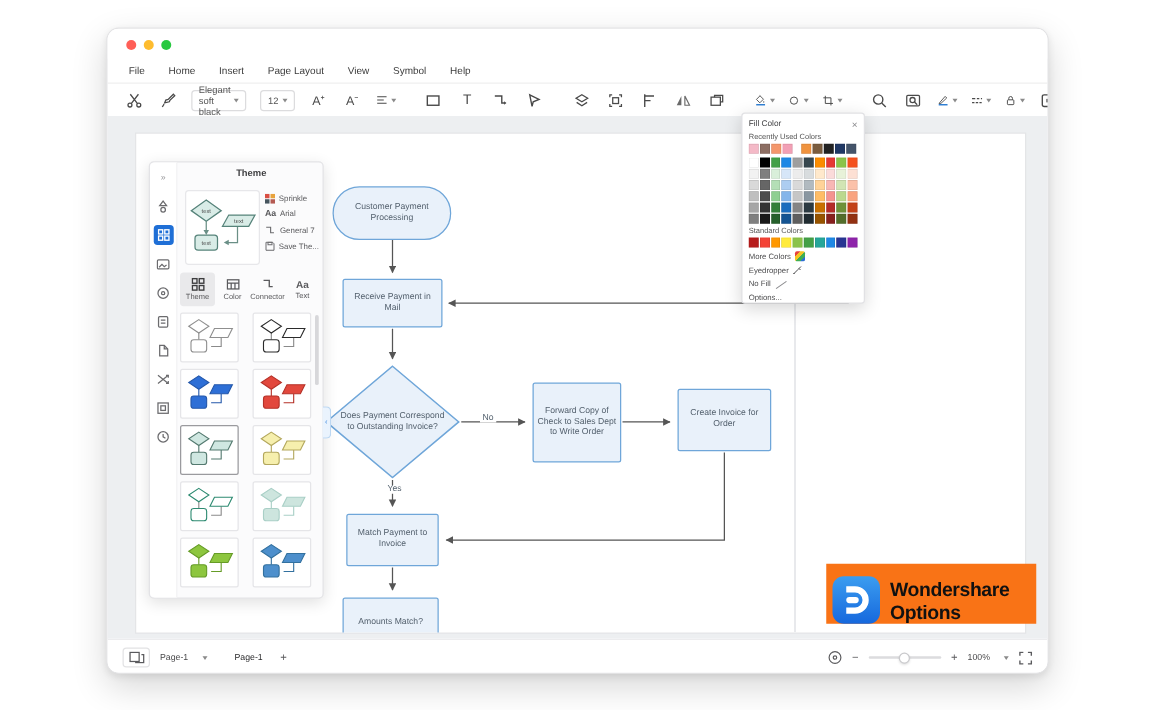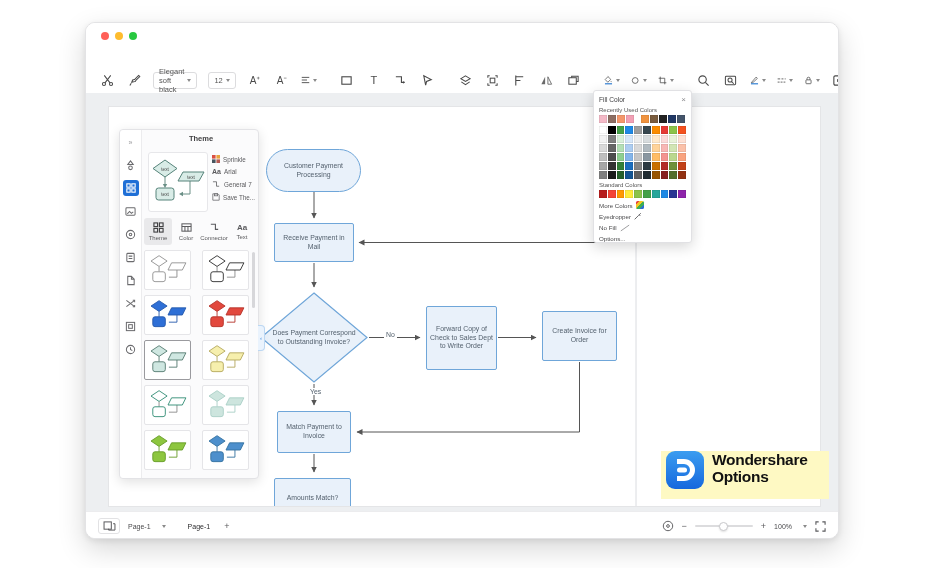--- a/index.html
+++ b/index.html
@@ -54,21 +54,21 @@
   .fp-head { display:flex; justify-content:space-between; align-items:center; font-size:6.6px; color:#3e3e40; }
   .fp-close { color:#8b8b8e; font-size:8px; }
   .fp-label { font-size:6px; color:#555; margin-top:3px; }
   .fp-row { display:flex; gap:1px; margin-top:2px; }
   .fp-gap { width:5px; }
   .sw { width:8px; height:8px; box-shadow:inset 0 0 0 0.5px rgba(0,0,0,.12); }
   .fp-grid { display:flex; flex-direction:column; gap:1px; margin-top:3px; }
   .fp-item { display:flex; align-items:center; gap:3px; font-size:6.2px; color:#4a4a4c; margin-top:3.2px; }
   .mc-icon { width:8px; height:8px; border-radius:1.5px; background:linear-gradient(135deg,#e7413c 25%,#f3c522 25% 50%,#3fae53 50% 75%,#2d6fd1 75%); }
   
-  .brand { position:absolute; left:575px; top:358px; width:168px; height:48px; background:#fef9c3; display:flex; align-items:flex-start; gap:8px; padding-left:5px; z-index:20; }
+  .brand { position:absolute; left:575px; top:358px; width:168px; height:48px; background:#f97316; display:flex; align-items:flex-end; gap:8px; padding-left:5px; z-index:20; }
   .brand-icon { width:38px; height:38px; border-radius:9px; background:linear-gradient(180deg,#3b9df0,#1668dd); position:relative; }
   .brand-text { font-size:15.5px; font-weight:bold; color:#111; line-height:1.12; letter-spacing:-0.3px; }
   
   .statusbar { position:absolute; left:0; top:488px; width:100%; height:29px; background:#fff; border-top:1px solid #ececee; display:flex; align-items:center; padding:0 12px; font-size:7px; color:#4a4a4c; }
   .sb-left { display:flex; align-items:center; gap:8px; }
   .sb-right { margin-left:auto; display:flex; align-items:center; gap:8px; }
   .pgbtn { display:flex; align-items:center; justify-content:center; width:22px; height:16px; border:1px solid #e2e2e4; border-radius:3px; }
   .slider-track { position:relative; width:58px; height:2px; background:#dcdcde; border-radius:1px; }
   .slider-knob { position:absolute; left:24px; top:-3.5px; width:9px; height:9px; background:#fff; border:1px solid #c9c9cc; border-radius:50%; box-shadow:0 1px 2px rgba(0,0,0,.12); }
   .sb-glyph { font-size:9px; color:#5a5a5d; }
@@ -78,20 +78,29 @@
 
 <div class="stage">
   <div class="window">
 
     <div class="titlebar">
       <div class="dot" style="left: 15px; background: rgb(255, 95, 87);" id="dot0"></div>
       <div class="dot" style="left: 29px; background: rgb(254, 188, 46);" id="dot1"></div>
       <div class="dot" style="left: 43px; background: rgb(40, 200, 64);" id="dot2"></div>
     </div>
 
+    <div class="menubar">
+      <span>File</span>
+      <span>Home</span>
+      <span>Insert</span>
+      <span>Page Layout</span>
+      <span>View</span>
+      <span>Symbol</span>
+      <span>Help</span>
+    </div>
 
     <div class="toolbar">
       <div class="tbtn">
         <svg width="13" height="13" viewBox="0 0 14 14" fill="none" stroke="#4a4a4a" stroke-width="1.1">
             <circle cx="3.2" cy="10.8" r="1.7"></circle>
             <circle cx="10.8" cy="10.8" r="1.7"></circle>
             <path d="M4.3 9.6 L10.5 1.5 M9.7 9.6 L3.5 1.5"></path>
           </svg>
       </div>
       <div class="tbtn">

